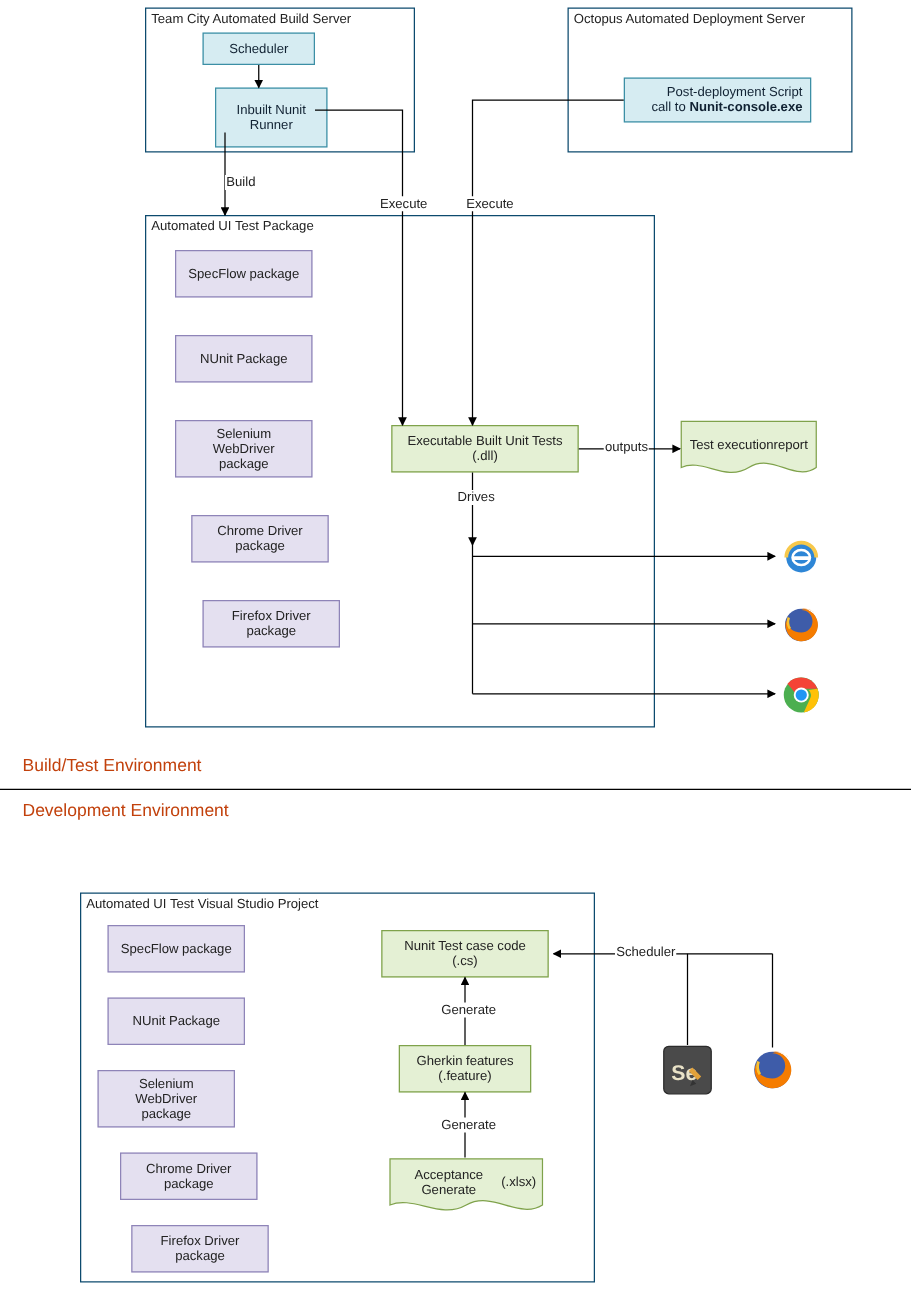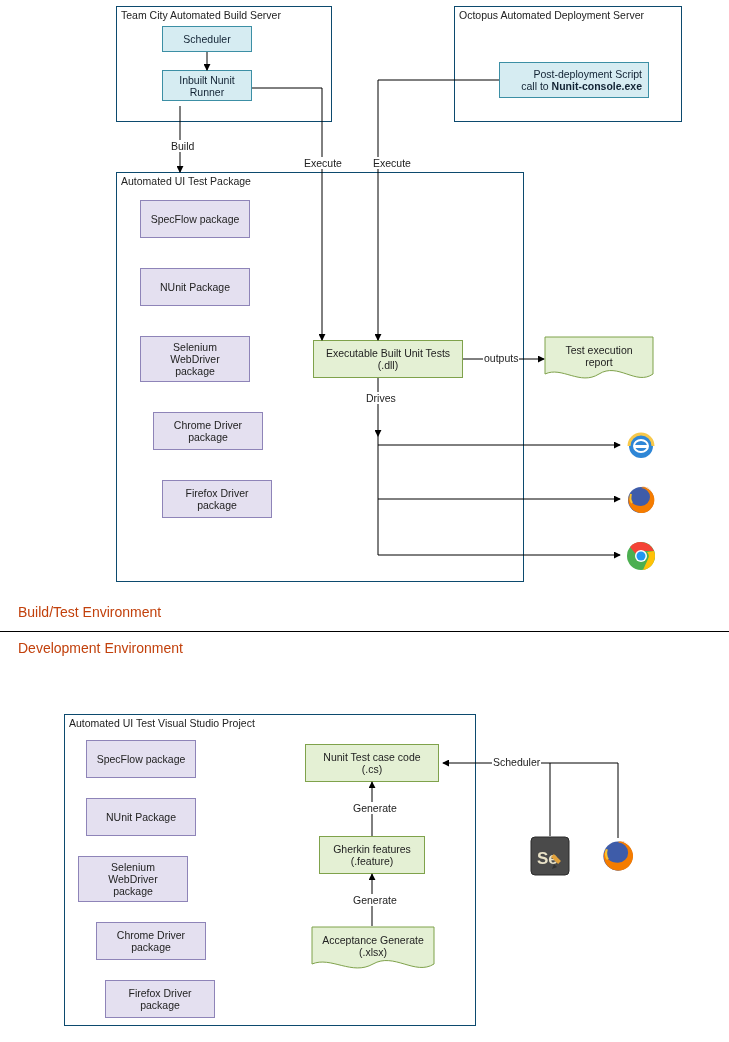--- a/index.html
+++ b/index.html
@@ -46,21 +46,21 @@
   .pill.green { background: #E4F0D4; border-color: #7FA24B; color: #222; }
   .doc {
     position: absolute;
     box-sizing: border-box;
   }
   .doc svg { width: 100%; height: 100%; display: block; }
   .doc .doc-text {
     position: absolute;
     top: 0; left: 0; right: 0; bottom: 8px;
     display: flex;
-    flex-direction: column;
+    flex-direction: row;
     justify-content: center;
     align-items: center;
     font-size: 10.5px;
     line-height: 12px;
     text-align: center;
     padding: 18px 6px;
   }
   .edge-label {
     position: absolute;
     font-size: 10.5px;
@@ -85,21 +85,21 @@
 <div class="canvas">
 
   <div class="abs container" style="left:116px; top:6px; width:216px; height:116px;">
     <div class="container-title">Team City Automated Build Server</div>
   </div>
 
   <div class="pill blue" style="left:162px; top:26px; width:90px; height:26px;">
     <span>Scheduler</span>
   </div>
 
-  <div class="pill blue" style="left:162px; top:70px; width:90px; height:31px;">
+  <div class="pill blue" style="left:172px; top:70px; width:90px; height:48px;">
     <span>Inbuilt Nunit</span>
     <span>Runner</span>
   </div>
 
   <div class="abs container" style="left:454px; top:6px; width:228px; height:116px;">
     <div class="container-title">Octopus Automated Deployment Server</div>
   </div>
 
   <div class="pill blue" style="left:499px; top:62px; width:150px; height:36px; font-weight:400;align-items:flex-end;">
     <span>Post-deployment Script</span>
@@ -166,21 +166,21 @@
 
     <line x1="378" y1="436" x2="378" y2="555" stroke="#000"></line>
 
     <polyline points="378,445 620,445" fill="none" stroke="#000" marker-end="url(#arrow)"></polyline>
 
     <polyline points="378,499 620,499" fill="none" stroke="#000" marker-end="url(#arrow)"></polyline>
 
     <polyline points="378,555 620,555" fill="none" stroke="#000" marker-end="url(#arrow)"></polyline>
   </svg>
 
-  <div class="edge-label" style="left:170px; top:140px;text-align:right;">Build</div>
+  <div class="edge-label" style="left:180px; top:140px;text-align:right;">Build</div>
   <div class="edge-label" style="left:303px; top:157px;">Execute</div>
   <div class="edge-label" style="left:372px; top:157px;">Execute</div>
   <div class="edge-label" style="left:483px; top:352px;">outputs</div>
   <div class="edge-label" style="left:365px; top:392px;">Drives</div>
 
   <div class="icon" style="left:625px; top:430px; width:32px; height:32px;">
     <svg viewBox="0 0 32 32">
       <circle cx="16" cy="16" r="12" fill="#2E86D6"></circle>
       <path d="M4 16 a12 12 0 0 1 24 0" fill="none" stroke="#F7C84B" stroke-width="3"></path>
       <ellipse cx="16" cy="16" rx="7" ry="6" fill="#2E86D6" stroke="#fff" stroke-width="2"></ellipse>

